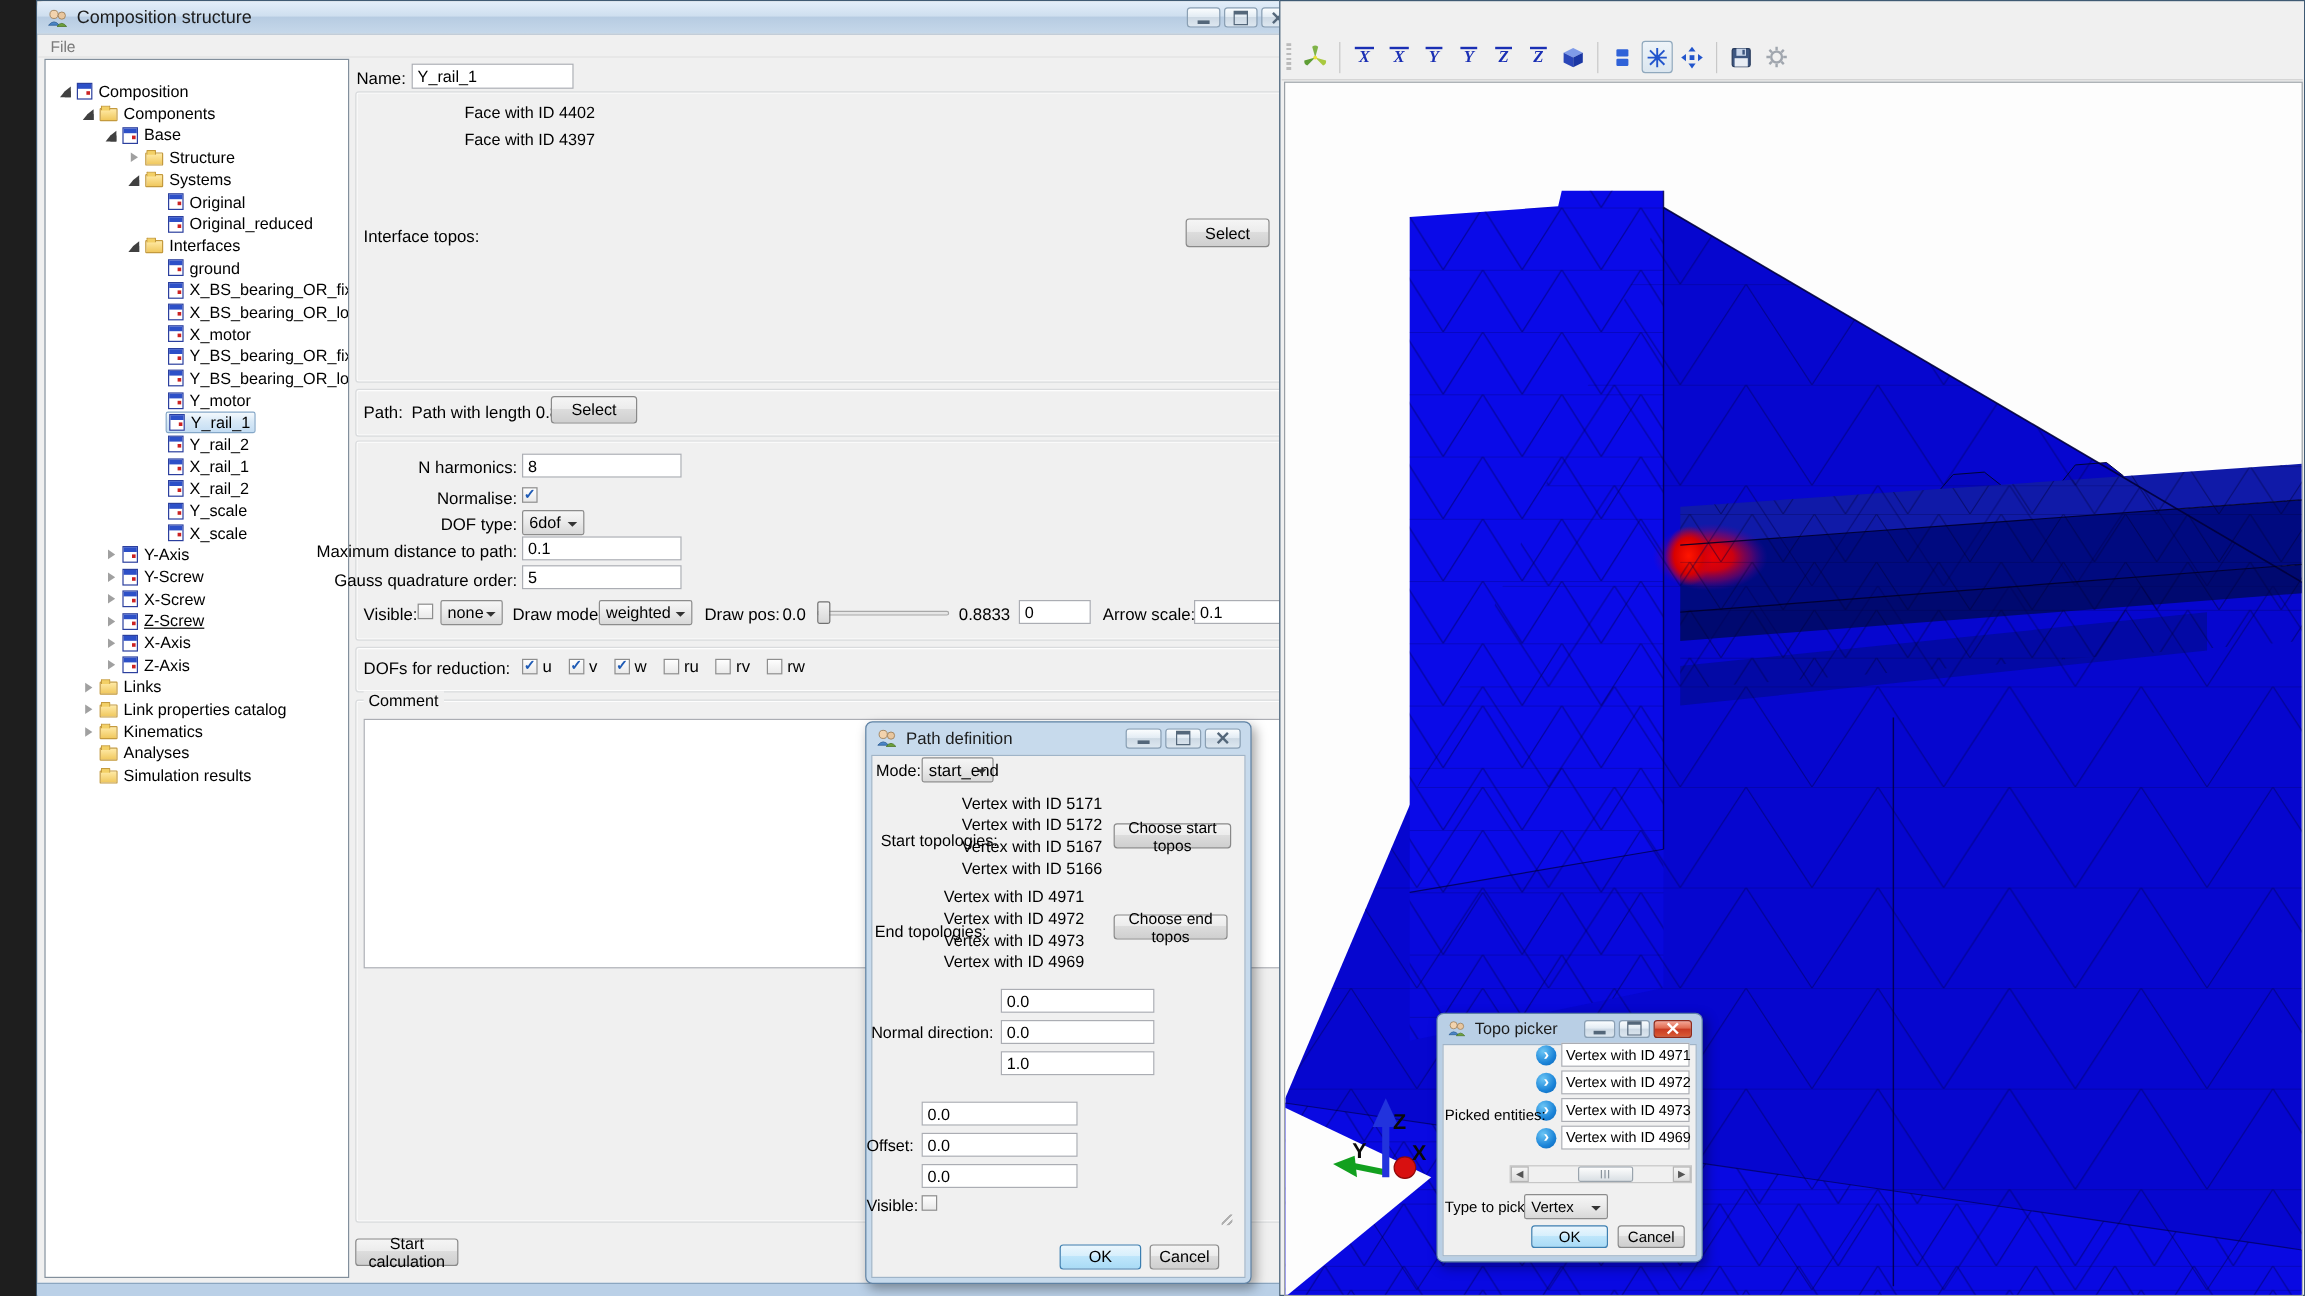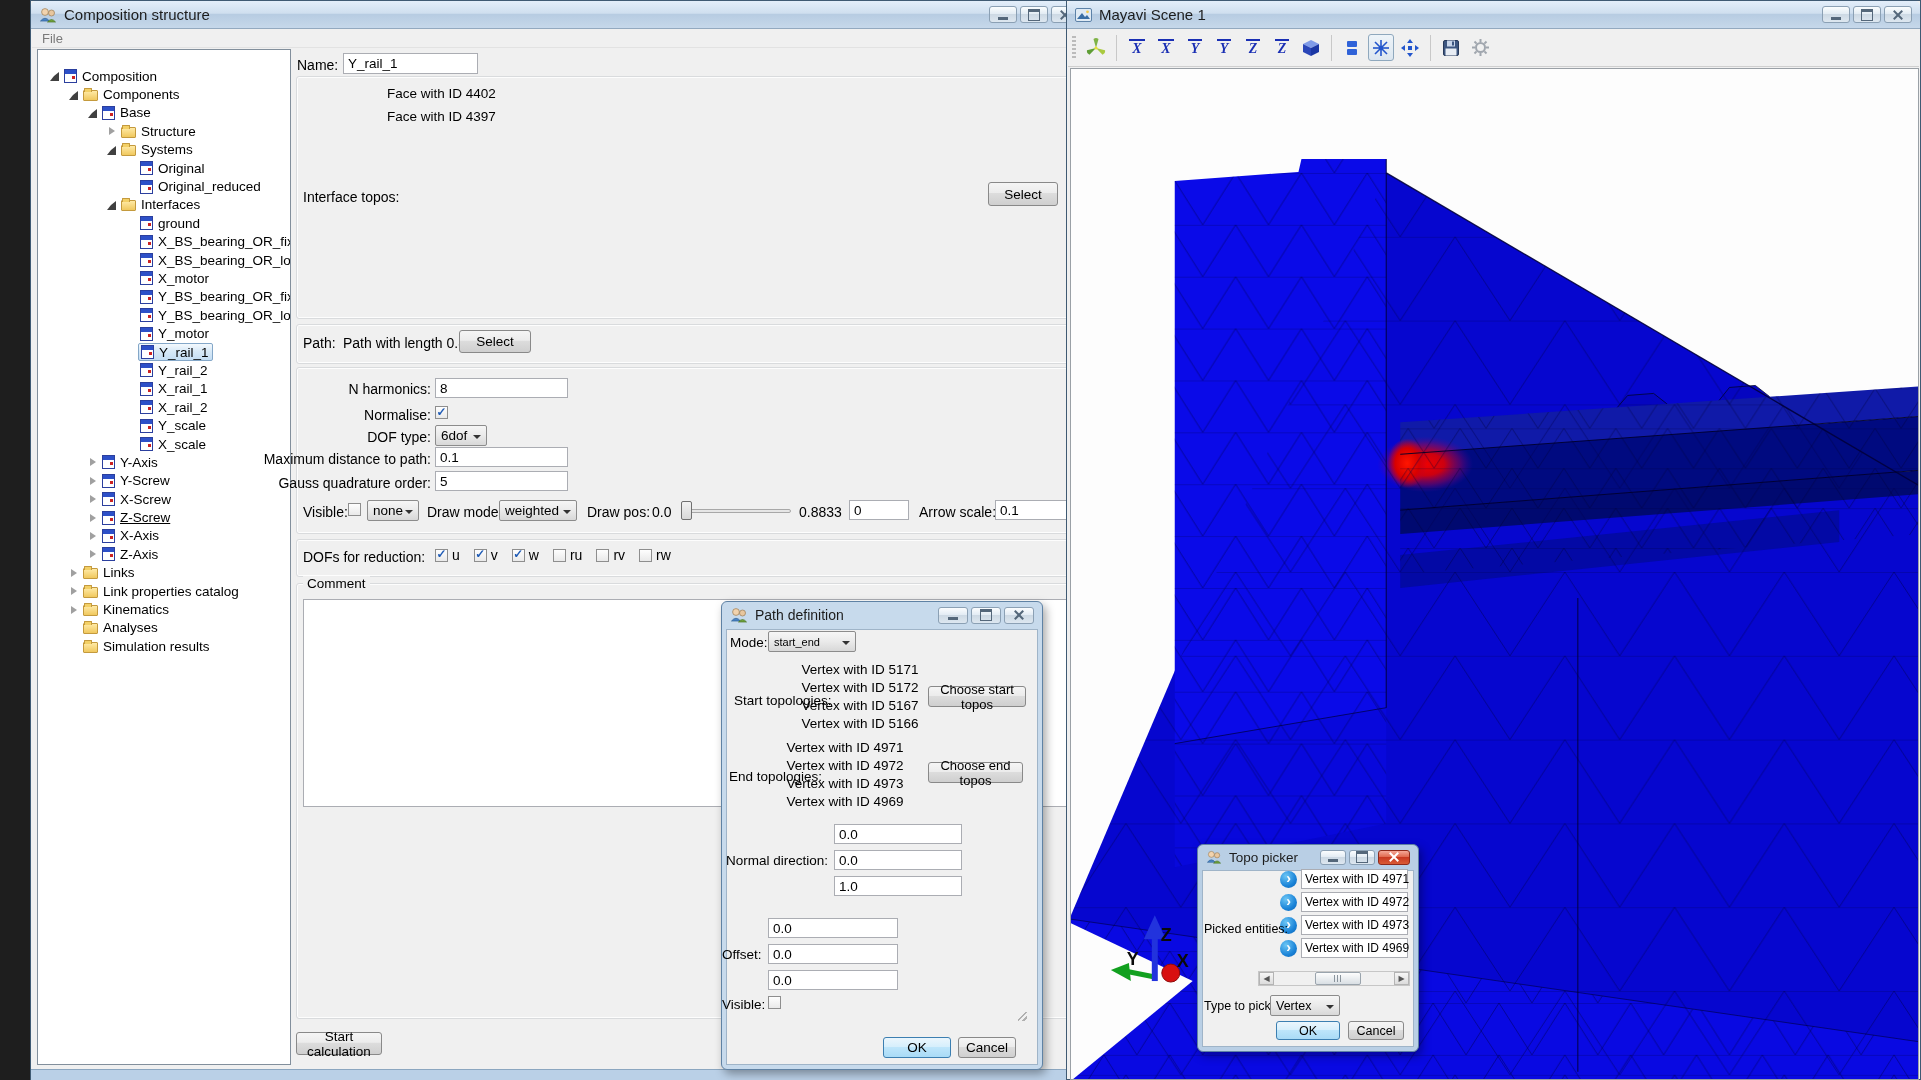--- a/index.html
+++ b/index.html
@@ -518,33 +518,20 @@
     <span class="grouplabel" style="left:272px; top:575px;">Comment</span>
     <div class="tbox" style="left:272px; top:598px; width:768px; height:208px; align-items:flex-start;"></div>
 
     <button class="btn" style="left:265px; top:1031px; width:86px; height:23px;">Start calculation</button>
 
     <div class="frame-right"></div>
     <div class="frame-bottom"></div>
   </div>
 
   <div class="window" id="win-right">
-    <div class="titlebar">
-      <svg class="scene-icon" viewBox="0 0 17 14">
-        <rect x="0.5" y="0.5" width="16" height="13" rx="1.5" fill="#dfeaf4" stroke="#5d82a8"></rect>
-        <path d="M2 11 L7 5 L10 9 L12 7 L15 11 Z" fill="#3a6ea5"></path>
-        <circle cx="12.5" cy="3.8" r="1.4" fill="#f2c94c"></circle>
-      </svg>
-      <span class="tb-title">Mayavi Scene 1</span>
-      <span class="tb-controls">
-        <span class="ctl ctl-min"></span>
-        <span class="ctl ctl-max"></span>
-        <span class="ctl ctl-close"></span>
-      </span>
-    </div>
 
     <div id="toolbar">
       <span class="tb-grip"></span>
       <span class="tool-btn">
         <svg width="22" height="22" viewBox="0 0 22 22">
           <g transform="translate(11,11)">
             <path d="M0 0 L-2.5 -9 Q0 -11 2.5 -9 Z" fill="#7fb347"></path>
             <path d="M0 0 L-2.5 -9 Q0 -11 2.5 -9 Z" fill="#a9c93f" transform="rotate(120)"></path>
             <path d="M0 0 L-2.5 -9 Q0 -11 2.5 -9 Z" fill="#5f9e35" transform="rotate(240)"></path>
             <circle r="1.6" fill="#e8e233"></circle>
@@ -725,21 +712,21 @@
       <span class="tb-controls">
         <span class="ctl ctl-min"></span>
         <span class="ctl ctl-max"></span>
         <span class="ctl ctl-close"></span>
       </span>
     </div>
   </div>
 
   <div class="abs" style="left:0; top:0; z-index:45;">
     <span class="dlg-txt" style="left:730px; top:635px;">Mode:</span>
-    <div class="combo" style="left:768px; top:631px; width:88px; height:21px; z-index:46; font-size:11px;text-align:right;">start_end</div>
+    <div class="combo" style="left:768px; top:631px; width:60px; height:21px; z-index:46; font-size:14px;text-align:right;">start_end</div>
 
     <div class="vertex-list" style="left:790px; top:662px; width:140px;">
 
     <div>Vertex with ID 5171</div>
         <div>Vertex with ID 5172</div>
         <div>Vertex with ID 5167</div>
         <div>Vertex with ID 5166</div>
       </div>
     <span class="dlg-txt" style="left:734px; top:693px;">Start topologies:</span>
     <button class="btn" style="left:928px; top:686px; width:98px; height:21px; font-size:13px; z-index:46;">Choose start topos</button>

